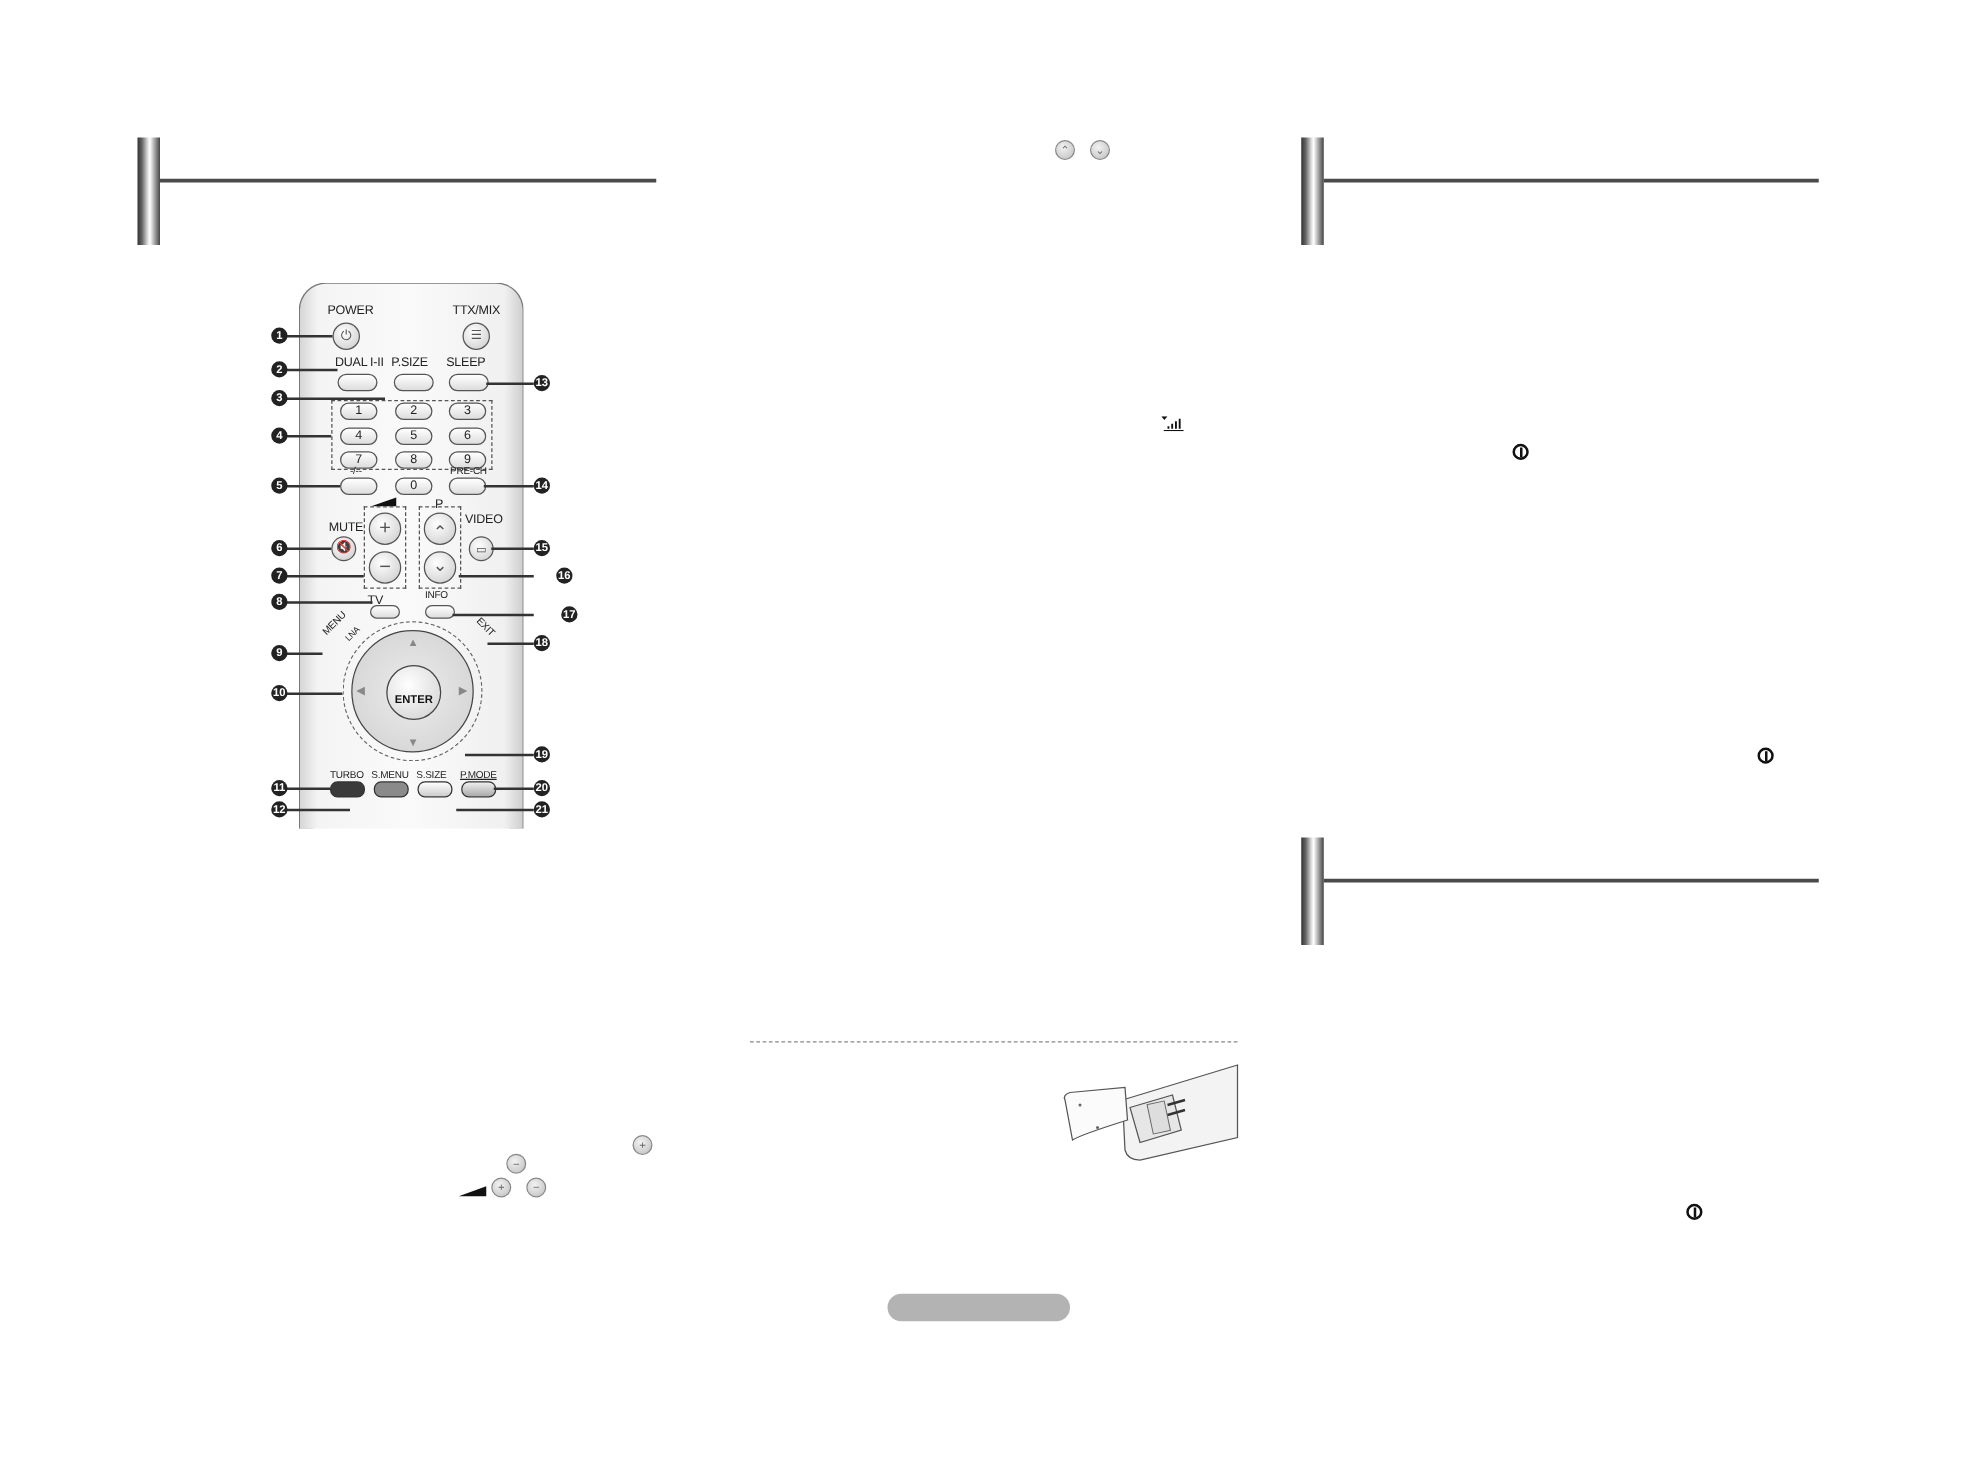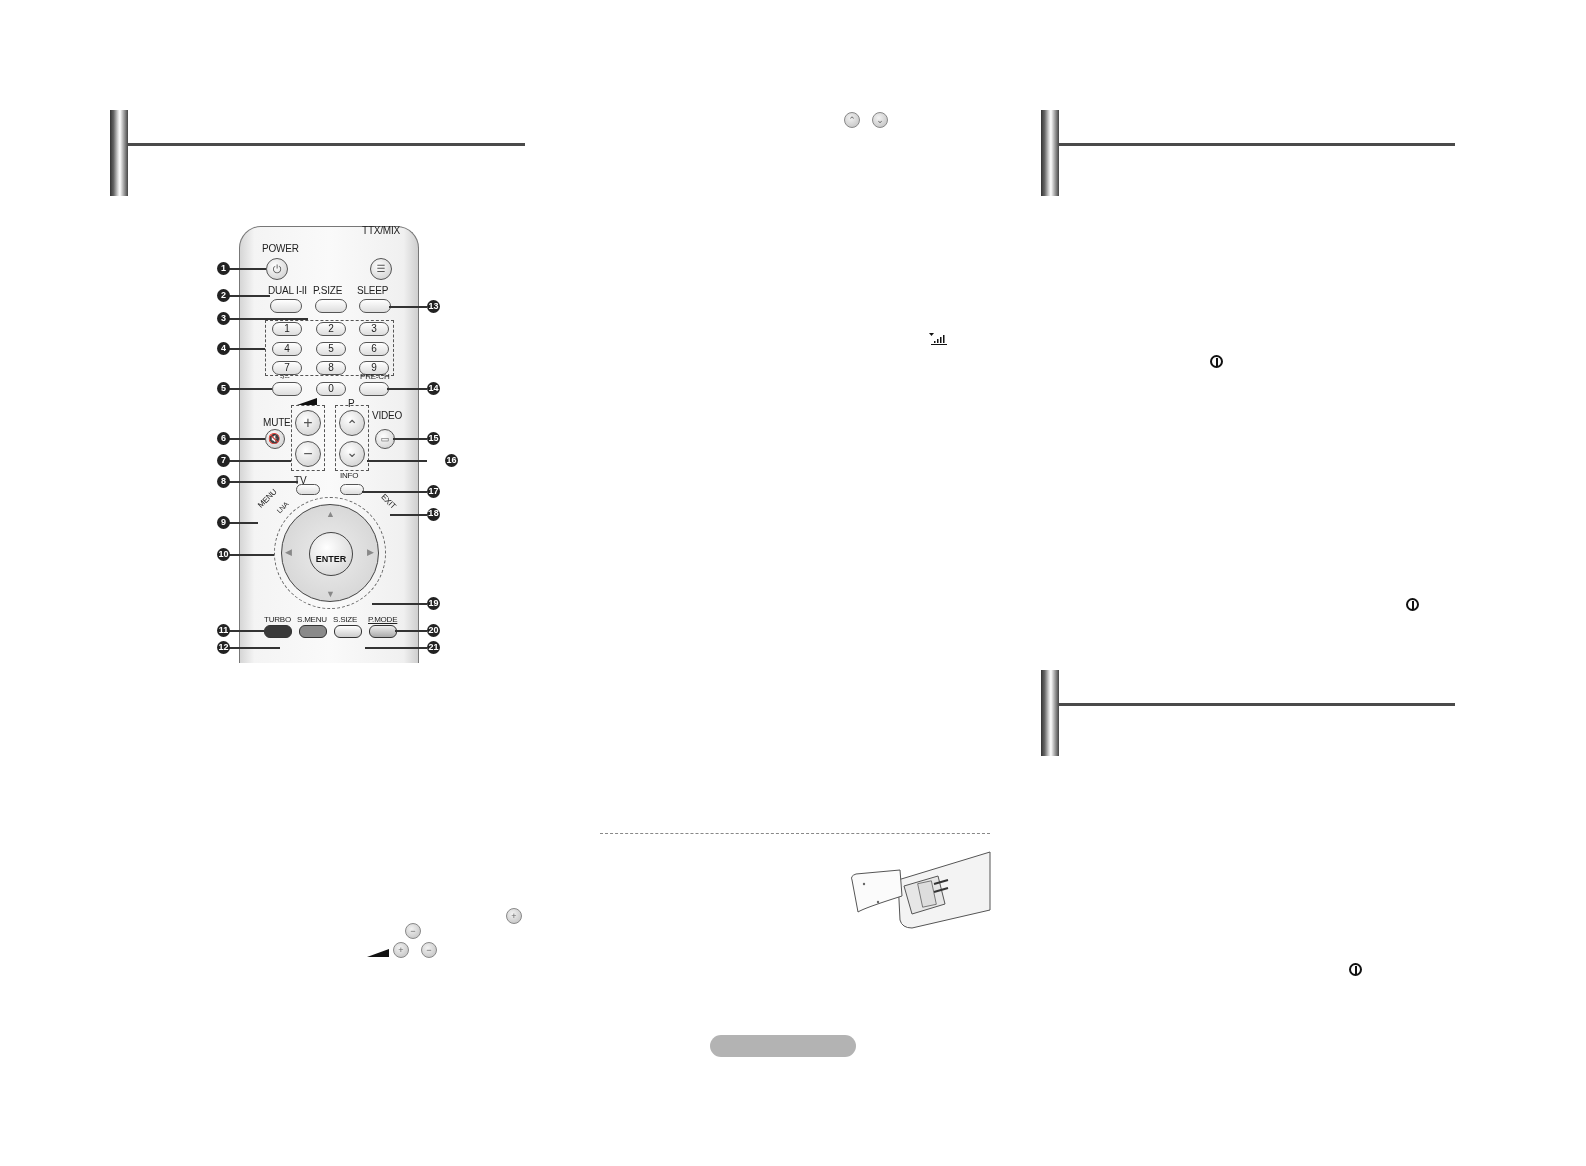--- a/index.html
+++ b/index.html
@@ -35,21 +35,21 @@
 
 <div class="hdr-bar" style="left:1041px;top:110px;"></div>
 <div class="hdr-line" style="left:1059px;top:143px;width:396px;"></div>
 
 <div class="hdr-bar" style="left:1041px;top:670px;"></div>
 <div class="hdr-line" style="left:1059px;top:703px;width:396px;"></div>
 
 <div class="remote"></div>
 
 <span class="rlabel" style="left:262px;top:243px;">POWER</span>
-<span class="rlabel" style="left:362px;top:225px;">TTX/MIX</span>
+<span class="rlabel" style="left:362px;top:243px;">TTX/MIX</span>
 <div class="rbtn" style="left:266px;top:258px;width:20px;height:20px;font-size:11px;line-height:20px;">⏻</div>
 <div class="rbtn" style="left:370px;top:258px;width:20px;height:20px;font-size:10px;line-height:20px;">☰</div>
 
 <span class="rlabel" style="left:268px;top:285px;">DUAL I-II</span>
 <span class="rlabel" style="left:313px;top:285px;">P.SIZE</span>
 <span class="rlabel" style="left:357px;top:285px;">SLEEP</span>
 <div class="pill" style="left:270px;top:299px;width:30px;"></div>
 <div class="pill" style="left:315px;top:299px;width:30px;"></div>
 <div class="pill" style="left:359px;top:299px;width:30px;"></div>
 
@@ -139,23 +139,23 @@
 
 <div class="lead" style="left:389px;top:306px;width:38px;"></div>
 <div class="callout" style="left:427px;top:300px;">13</div>
 <div class="lead" style="left:387px;top:388px;width:40px;"></div>
 <div class="callout" style="left:427px;top:382px;">14</div>
 <div class="lead" style="left:393px;top:438px;width:34px;"></div>
 <div class="callout" style="left:427px;top:432px;">15</div>
 <div class="lead" style="left:367px;top:460px;width:60px;"></div>
 <div class="callout" style="left:445px;top:454px;">16</div>
 <div class="lead" style="left:362px;top:491px;width:65px;"></div>
-<div class="callout" style="left:427px;top:485px;">17</div>
+<div class="callout" style="left:449px;top:485px;">17</div>
 <div class="lead" style="left:390px;top:514px;width:37px;"></div>
-<div class="callout" style="left:427px;top:508px;font-family:Liberation Mono, monospace;">18</div>
+<div class="callout" style="left:427px;top:508px;">18</div>
 <div class="lead" style="left:372px;top:603px;width:55px;"></div>
 <div class="callout" style="left:427px;top:597px;">19</div>
 <div class="lead" style="left:395px;top:630px;width:32px;"></div>
 <div class="callout" style="left:427px;top:624px;">20</div>
 <div class="lead" style="left:365px;top:647px;width:62px;"></div>
 <div class="callout" style="left:427px;top:641px;">21</div>
 
 <div class="icon-btn" style="left:844px;top:112px;">⌃</div>
 <div class="icon-btn" style="left:872px;top:112px;">⌄</div>
 

